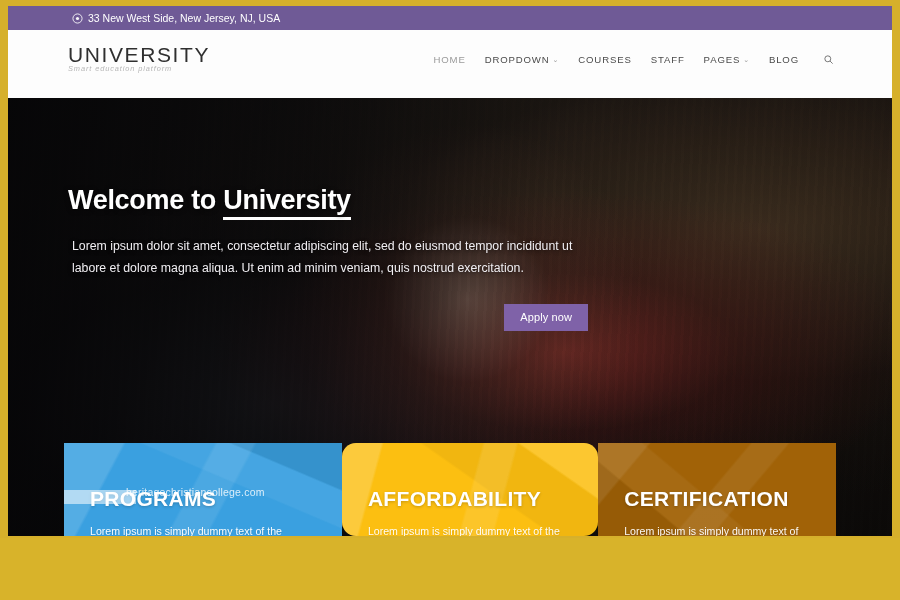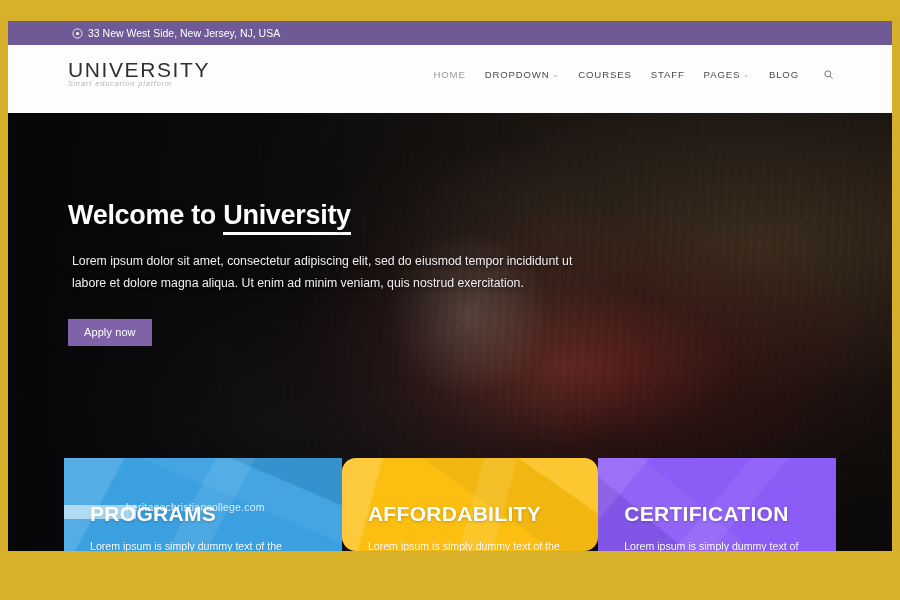--- a/index.html
+++ b/index.html
@@ -2,21 +2,21 @@
 <html><head>
 <meta charset="utf-8">
 <style>
   html,body{margin:0;padding:0;}
   body{
     width:900px;height:600px;overflow:hidden;
     background:#d8b32a;
     font-family:"Liberation Sans", sans-serif;
   }
   .page{
-    position:absolute;left:0;top:15px;width:900px;height:538px;
+    position:absolute;left:0;top:0;width:900px;height:538px;
     background:#d6b02b;
     box-sizing:border-box;
     padding:6px 8px 2px 8px;
   }
   .site{
     position:relative;width:100%;height:100%;
     background:#ffffff;overflow:hidden;
   }
 
   
@@ -88,38 +88,38 @@
     text-shadow:0 1px 5px rgba(0,0,0,.55);
     margin:0;
   }
   .hero-title .u{
     border-bottom:3px solid #ffffff;padding-bottom:2px;
   }
   .hero-text{
     margin:22px 0 0 4px;font-size:12.3px;line-height:1.78;color:#f0eef2;
     text-shadow:0 1px 4px rgba(0,0,0,.6);
   }
-  .hero-btns{margin-top:24px;display:flex;gap:1px;}
+  .hero-btns{margin-top:24px;display:flex;gap:1px;justify-content:flex-end;}
   .btn{
     font-size:11px;letter-spacing:.1px;cursor:pointer;
     padding:7px 15px;display:inline-block;line-height:1;
     box-sizing:border-box;
   }
   .btn-primary{background:#7f62a8;color:#fff;border:1px solid #7f62a8;}
   .btn-ghost{background:rgba(0,0,0,.12);color:#fff;border:2px solid #ffffff;padding:6px 14px;}
 
   
   .cards{
     position:absolute;left:56px;right:56px;bottom:0;top:345px;
     display:flex;
   }
   .card{position:relative;overflow:hidden;padding:44px 26px 0 26px;box-sizing:border-box;color:#fff;}
   .card.c1{flex:0 0 36%;background:#3aa0e0;}
   .card.c2{flex:0 0 33.2%;background:#fcbf11;border-radius:14px;}
-  .card.c3{flex:1 1 auto;background:#8b5cf6;}
+  .card.c3{flex:1 1 auto;background:#a16207;}
   .card .tex{
     position:absolute;inset:0;
     background:
       linear-gradient(118deg, rgba(255,255,255,.16) 0 18%, rgba(255,255,255,0) 19% 46%, rgba(255,255,255,.10) 47% 58%, rgba(255,255,255,0) 59%),
       linear-gradient(203deg, rgba(0,0,0,.10) 0 22%, rgba(255,255,255,.07) 23% 40%, rgba(0,0,0,0) 41%);
     opacity:.85;pointer-events:none;
   }
   .card.c2 .tex{
     background:
       linear-gradient(105deg, rgba(255,255,255,.22) 0 14%, rgba(255,255,255,0) 15% 50%, rgba(255,255,255,.12) 51% 62%, rgba(255,255,255,0) 63%),

